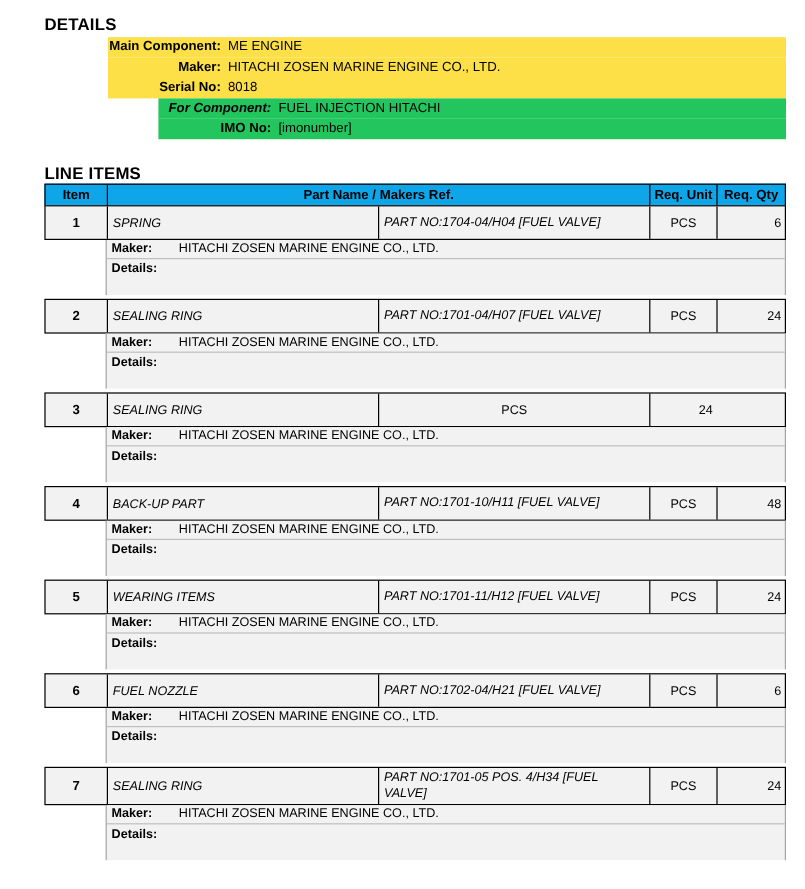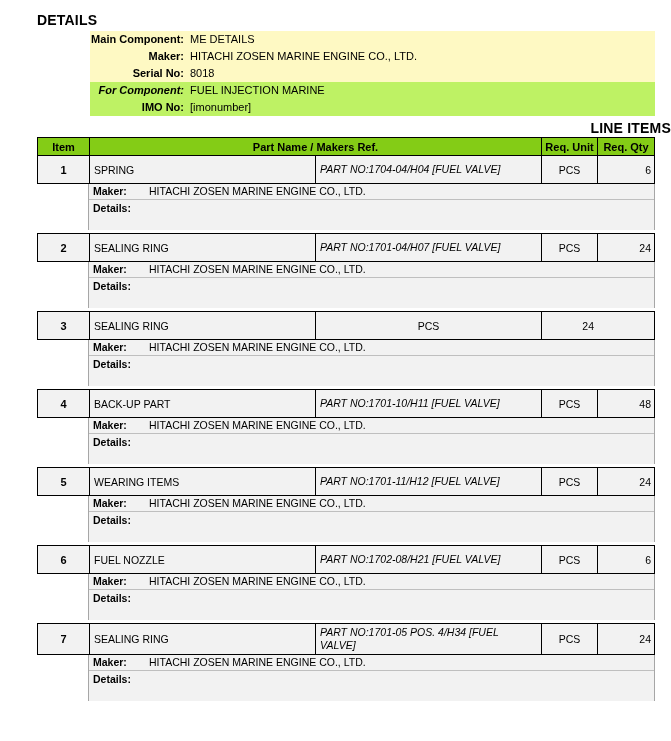--- a/index.html
+++ b/index.html
@@ -1,43 +1,43 @@
 <!DOCTYPE html>
 <html><head>
 <meta charset="utf-8">
 <style>
   * { margin:0; padding:0; box-sizing:border-box; }
   html,body { width:671px; height:741px; background:#ffffff; overflow:hidden;
     font-family:"Liberation Sans", sans-serif; color:#000; }
 
   .heading { font-size:14px; font-weight:bold; margin-left:37px; letter-spacing:0.2px; }
   .heading.details-h { margin-top:12px; margin-bottom:3px; }
-  .heading.lineitems-h { margin-top:4px; margin-bottom:1px;text-align:right; }
+  .heading.lineitems-h { margin-top:20px; margin-bottom:1px; }
 
   
   .details-block { margin-left:90px; width:565px; font-size:11px; }
   .d-row { display:grid; grid-template-columns:99px 1fr; height:17px; line-height:17px; }
-  .d-row.dark { background:#fef9c3; }
-  .d-row.light { background:#bef264; }
+  .d-row.dark { background:#fde047; }
+  .d-row.light { background:#22c55e;margin-left:42px; }
   .d-label { text-align:right; padding-right:5px; font-weight:bold; white-space:nowrap; }
   .d-row.italic-label .d-label { font-style:italic; }
   .d-value { padding-left:1px; white-space:nowrap; }
 
   
   .table { margin-left:37px; width:618px; font-size:10.5px; }
   .hdr-row { display:grid; grid-template-columns:51px 1fr 56px 57px;
-    border:1.5px solid #000; background:#84cc16; height:19px; font-weight:bold; font-size:11px; }
+    border:1.5px solid #000; background:#0ea5e9; height:19px; font-weight:bold; font-size:11px; }
   .hdr-cell { display:flex; align-items:center; justify-content:center; white-space:nowrap; }
   .hdr-cell + .hdr-cell { border-left:1.5px solid #000; }
 
   .item-row { display:grid; grid-template-columns:51px 1fr 226px 56px 57px;
     background:#f2f2f2; border:1.5px solid #000; min-height:29px; margin-top:-1px; }
   .cell { display:flex; align-items:center; }
   .c-item { justify-content:center; font-weight:bold; font-size:11px; }
-  .c-name { padding:2px 4px; border-left:1.5px solid #000; }
+  .c-name { padding:2px 4px; border-left:1.5px solid #000;font-style:italic; }
   .c-ref  { padding:2px 4px; border-left:1.5px solid #000; line-height:13px;font-style:italic; }
   .c-unit { justify-content:center; border-left:1.5px solid #000; }
   .c-qty  { justify-content:flex-end; padding-right:3px; border-left:1.5px solid #000; }
 
   .sub-region { margin-left:51px; width:567px; background:#f2f2f2;
     border-left:1px solid #a6a6a6; border-right:1px solid #a6a6a6; }
   .sub-row { min-height:16px; line-height:15px; padding-left:4px; display:flex; align-items:center; }
   .sub-row.maker { border-bottom:1px solid #bfbfbf; }
   .sub-label { font-weight:bold; display:inline-block; min-width:44px; }
   .sub-value { padding-left:12px; }
@@ -46,33 +46,33 @@
   .block-gap { height:4px; background:#fff; }
 </style>
 </head>
 <body>
 
 <div class="heading details-h">DETAILS</div>
 
 <div class="details-block">
   <div class="d-row dark">
     <span class="d-label">Main Component:</span>
-    <span class="d-value">ME DETAILS</span>
+    <span class="d-value">ME ENGINE</span>
   </div>
   <div class="d-row dark">
     <span class="d-label">Maker:</span>
     <span class="d-value">HITACHI ZOSEN MARINE ENGINE CO., LTD.</span>
   </div>
   <div class="d-row dark">
     <span class="d-label">Serial No:</span>
     <span class="d-value">8018</span>
   </div>
   <div class="d-row light italic-label">
     <span class="d-label">For Component:</span>
-    <span class="d-value">FUEL INJECTION MARINE</span>
+    <span class="d-value">FUEL INJECTION HITACHI</span>
   </div>
   <div class="d-row light">
     <span class="d-label">IMO No:</span>
     <span class="d-value">[imonumber]</span>
   </div>
 </div>
 
 <div class="heading lineitems-h">LINE ITEMS</div>
 
 <div class="table">
@@ -189,21 +189,21 @@
       </div>
       <div class="sub-pad"></div>
     </div>
     <div class="block-gap"></div>
   </div>
 
   <div>
     <div class="item-row">
       <div class="cell c-item">6</div>
       <div class="cell c-name">FUEL NOZZLE</div>
-      <div class="cell c-ref">PART NO:1702-08/H21 [FUEL VALVE]</div>
+      <div class="cell c-ref">PART NO:1702-04/H21 [FUEL VALVE]</div>
       <div class="cell c-unit">PCS</div>
       <div class="cell c-qty">6</div>
     </div>
     <div class="sub-region">
       <div class="sub-row maker">
         <span class="sub-label">Maker:</span>
         <span class="sub-value">HITACHI ZOSEN MARINE ENGINE CO., LTD.</span>
       </div>
       <div class="sub-row details">
         <span class="sub-label">Details:</span>

